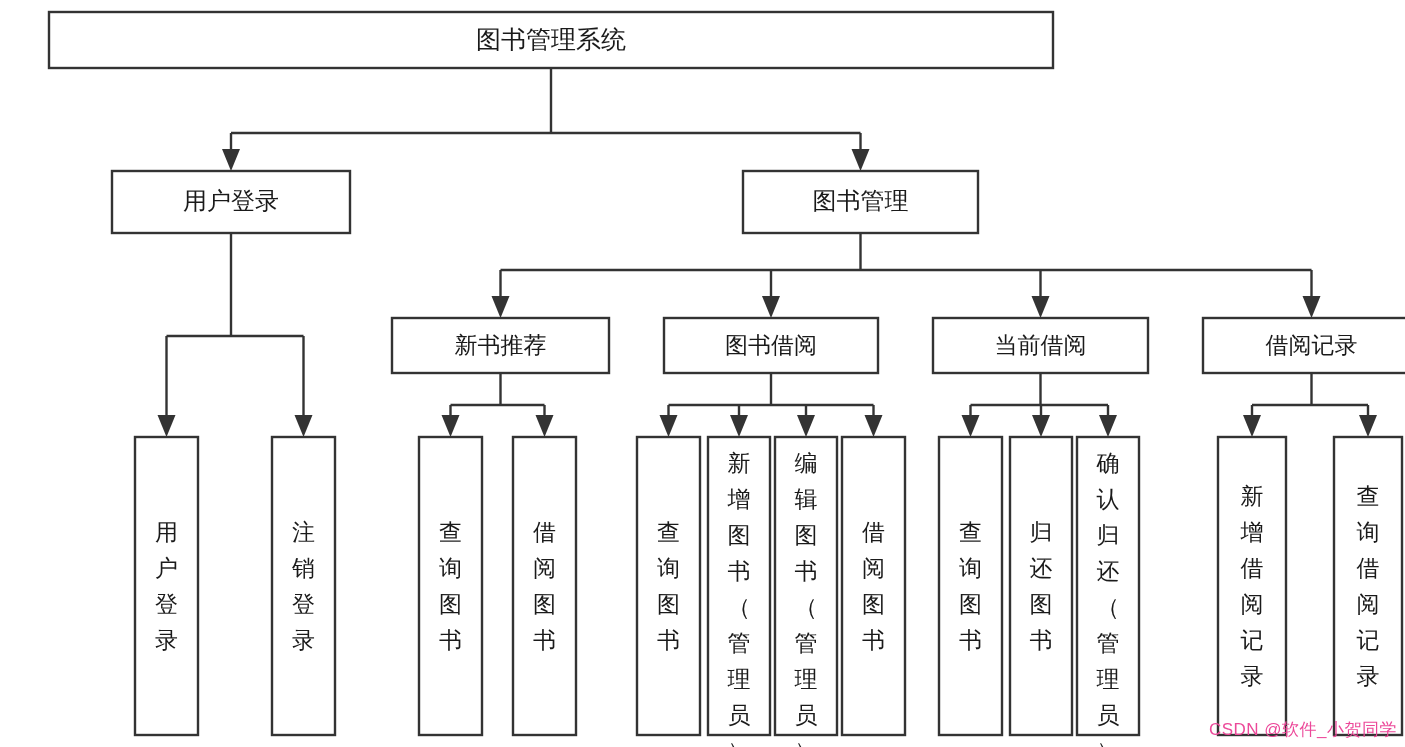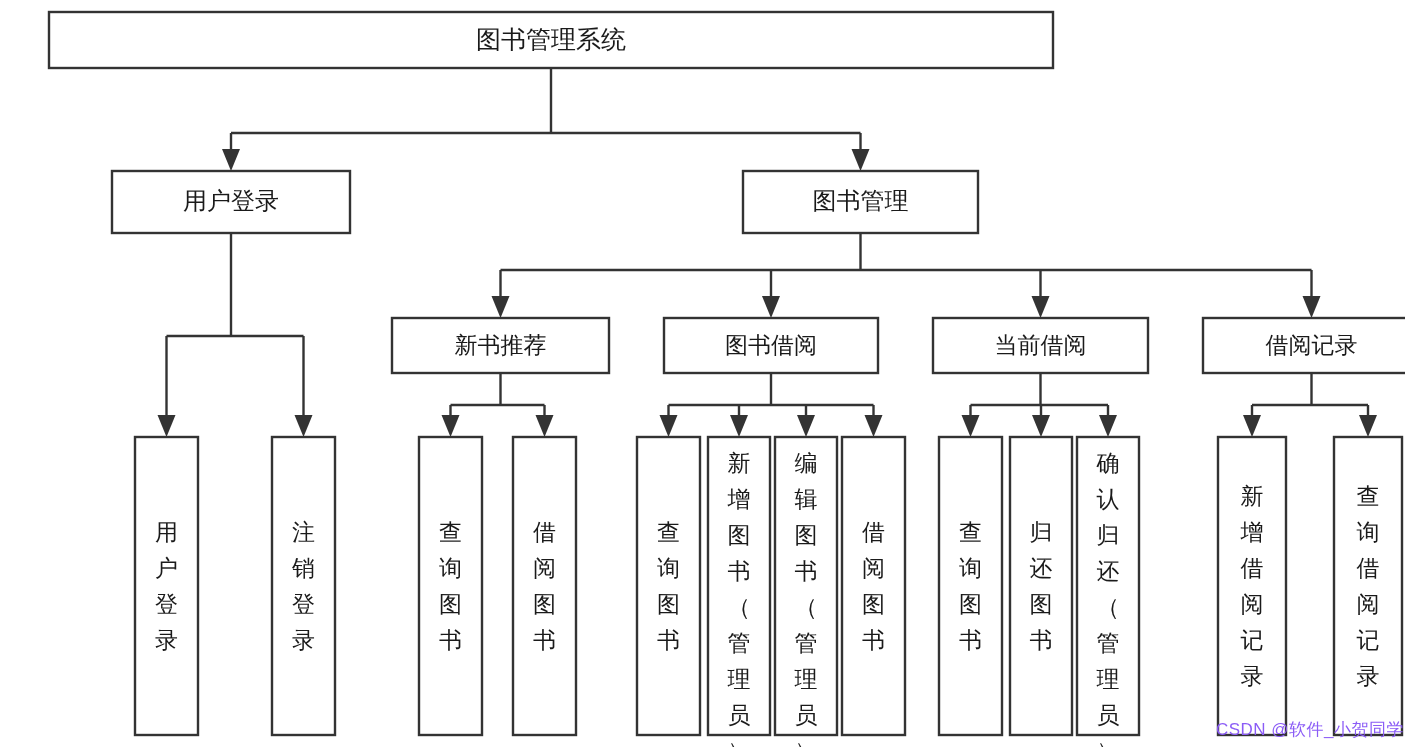--- a/index.html
+++ b/index.html
@@ -52,25 +52,25 @@
     stroke: #333333;
     stroke-width: 2.4;
     fill: none;
   }
   .arrow-head {
     fill: #333333;
     stroke: none;
   }
   .watermark {
     position: absolute;
-    right: 1px;
+    right: 8px;
     bottom: 6px;
     font-family: "Liberation Sans", "DejaVu Sans", sans-serif;
     font-size: 17px;
-    color: #8b5cf6;
+    color: #ec4899;
     white-space: nowrap;
     letter-spacing: 0.5px;
   }
 </style>
 </head>
 <body>
 
 <div id="diagram-root">
   <svg id="diagram-svg" width="1405" height="747" viewBox="0 0 1405 747" xmlns="http://www.w3.org/2000/svg">
       <line x1="520" y1="68" x2="520" y2="133" class="connector"></line>

